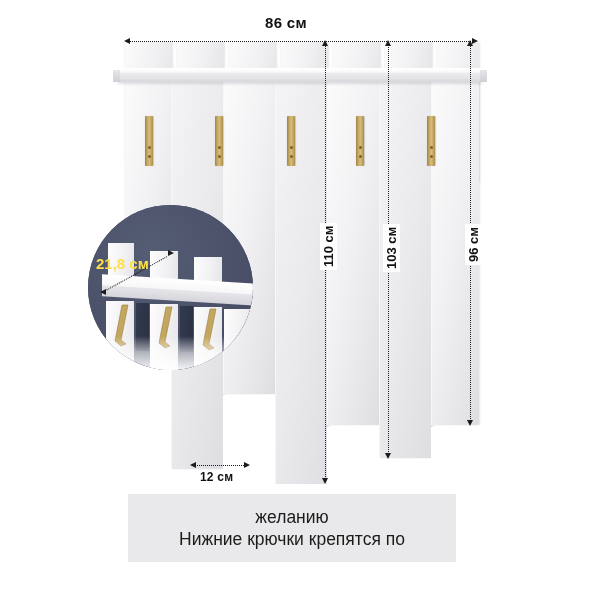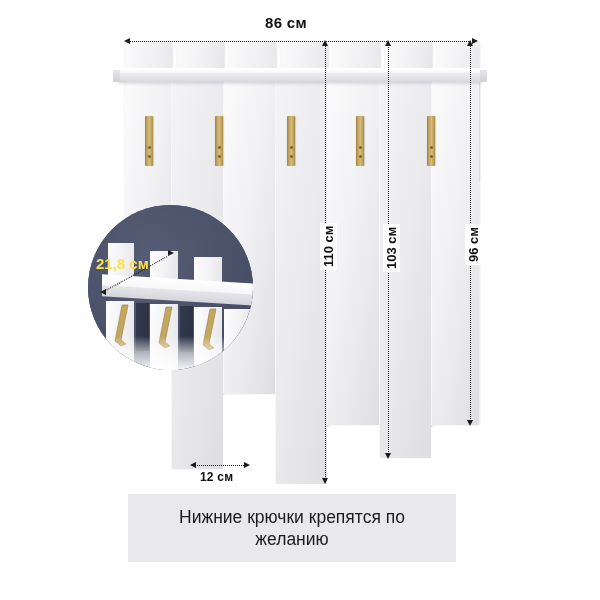--- a/index.html
+++ b/index.html
@@ -334,17 +334,17 @@
   <div class="arrow arrow-u" style="left:467px; top:40px;"></div>
   <div class="arrow arrow-d" style="left:467px; top:420px;"></div>
   <div class="dim-label vert" style="left:465px; top:265px;">96 см</div>
 
   <div class="dim-h" style="left:194px; top:465px; width:52px;"></div>
   <div class="arrow arrow-l" style="left:190px; top:462px;"></div>
   <div class="arrow arrow-r" style="left:244px; top:462px;"></div>
   <div class="dim-label bottom" style="left:200px; top:470px;">12 см</div>
 
   <div id="caption" style="left:128px; top:494px; width:328px; height:68px;">
+    <div class="cap-line">желанию</div>
     <div class="cap-line">Нижние крючки крепятся по</div>
-    <div class="cap-line">желанию</div>
   </div>
 
 </div>
 
 </body></html>

